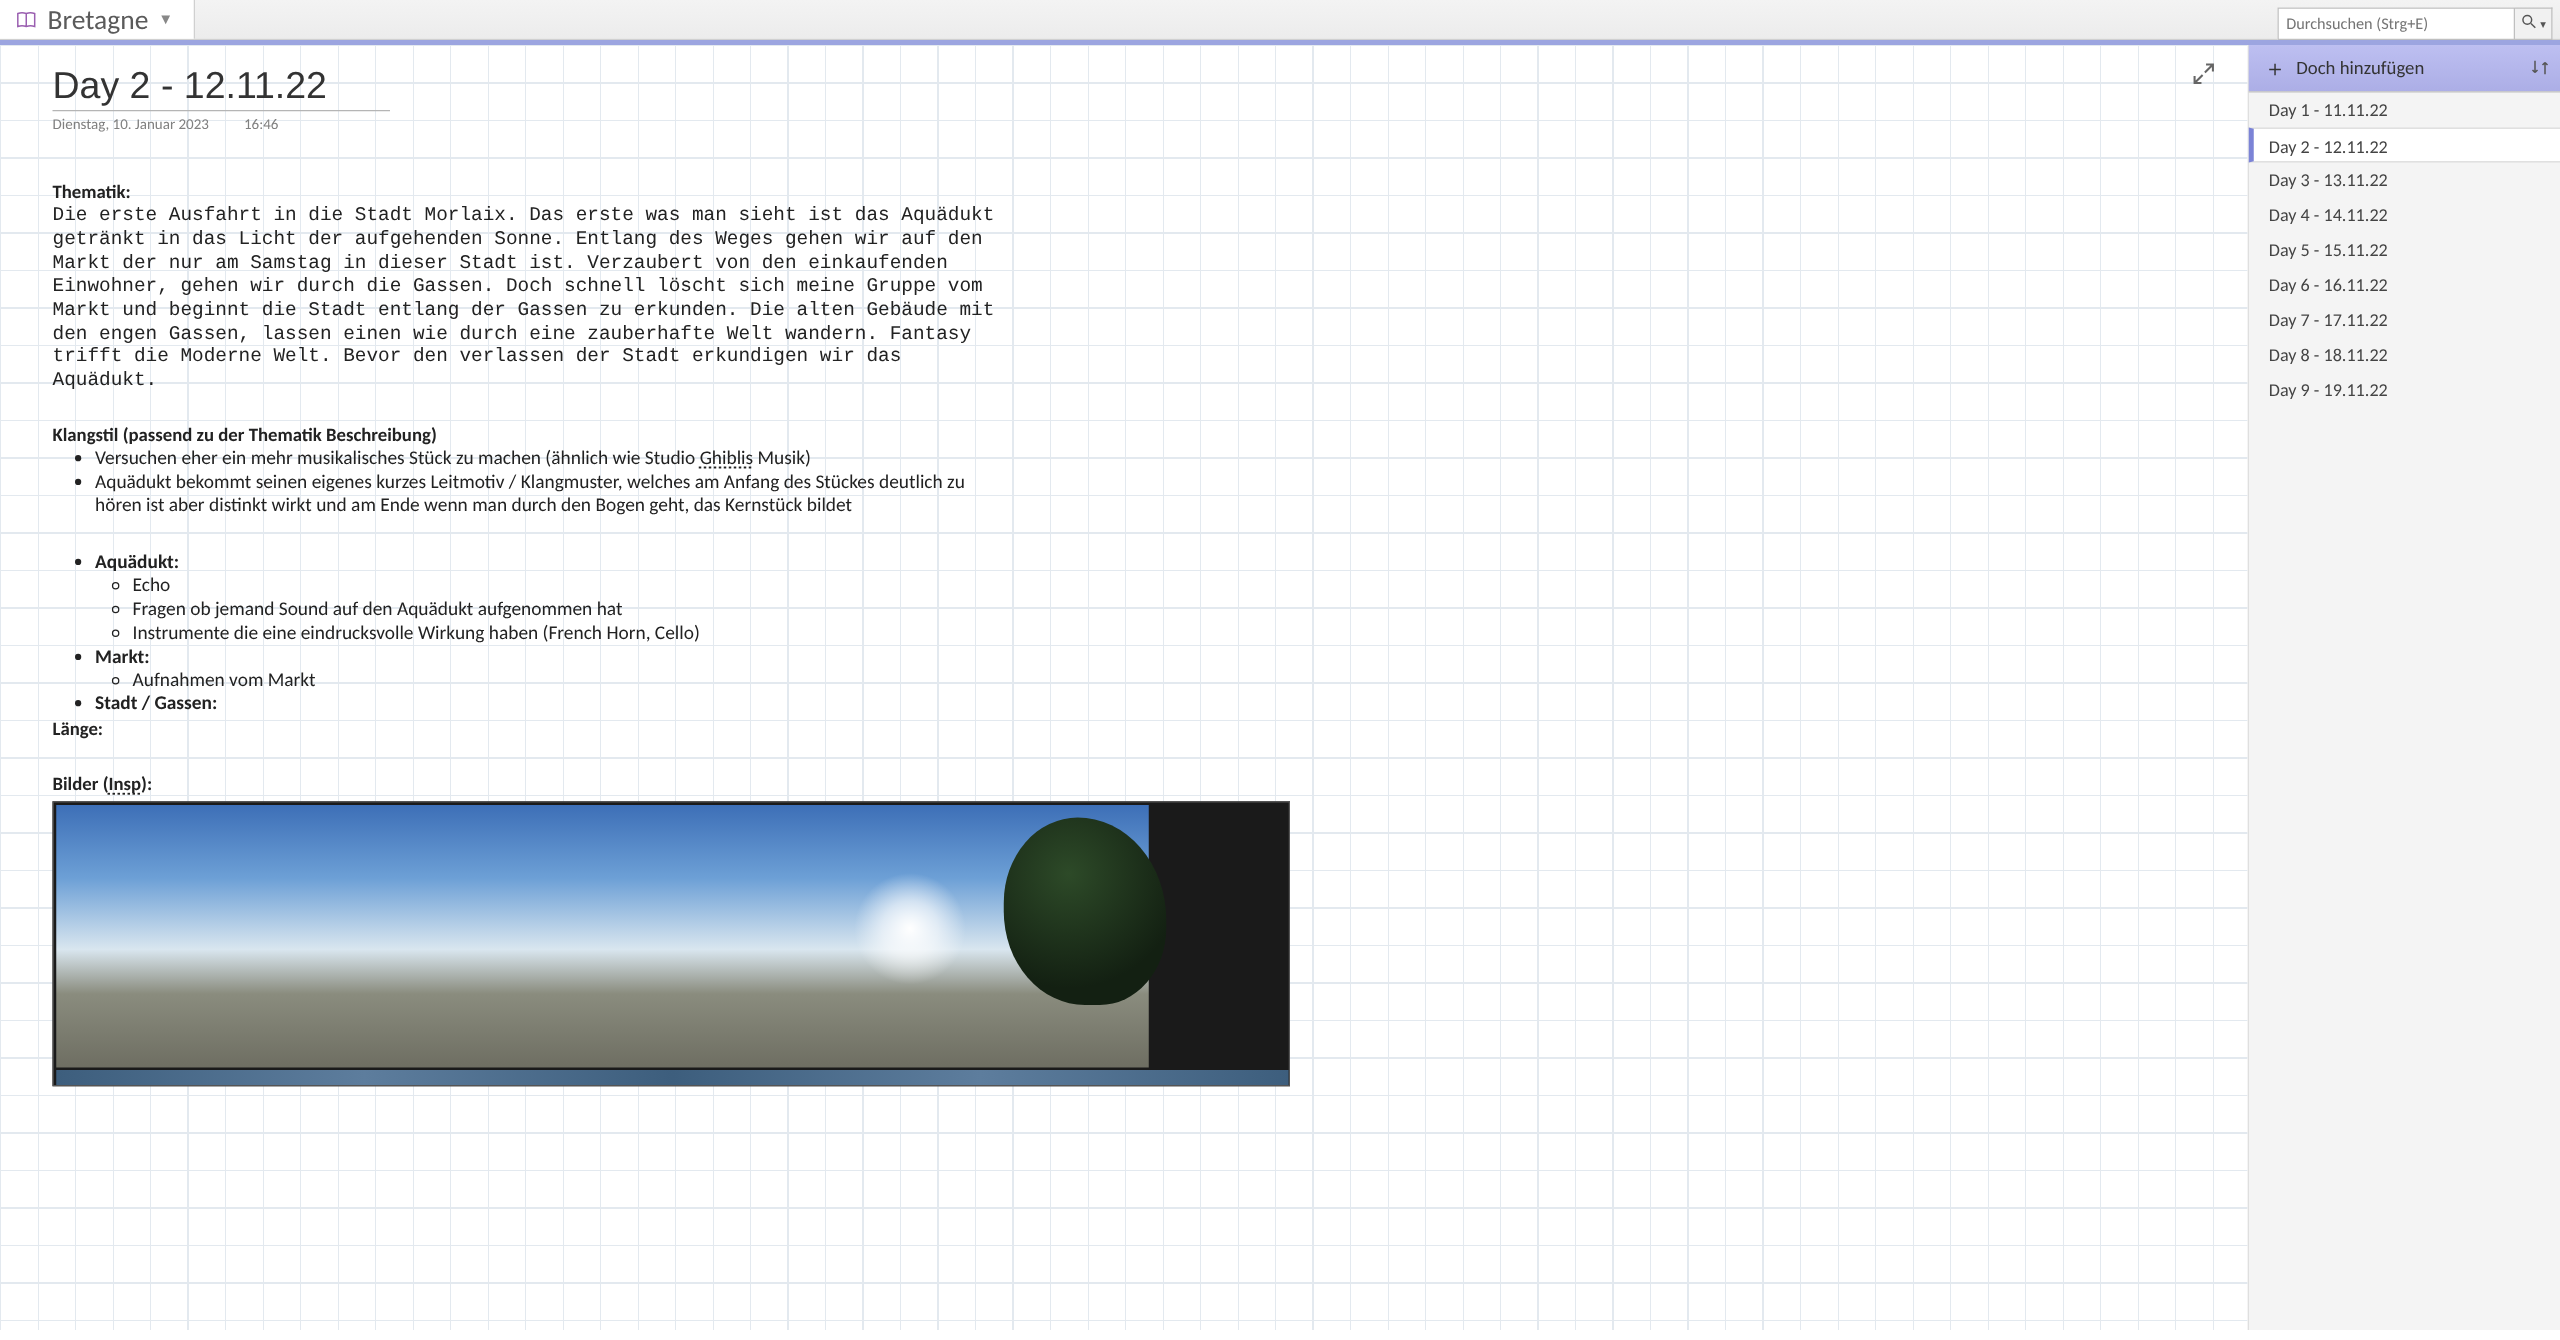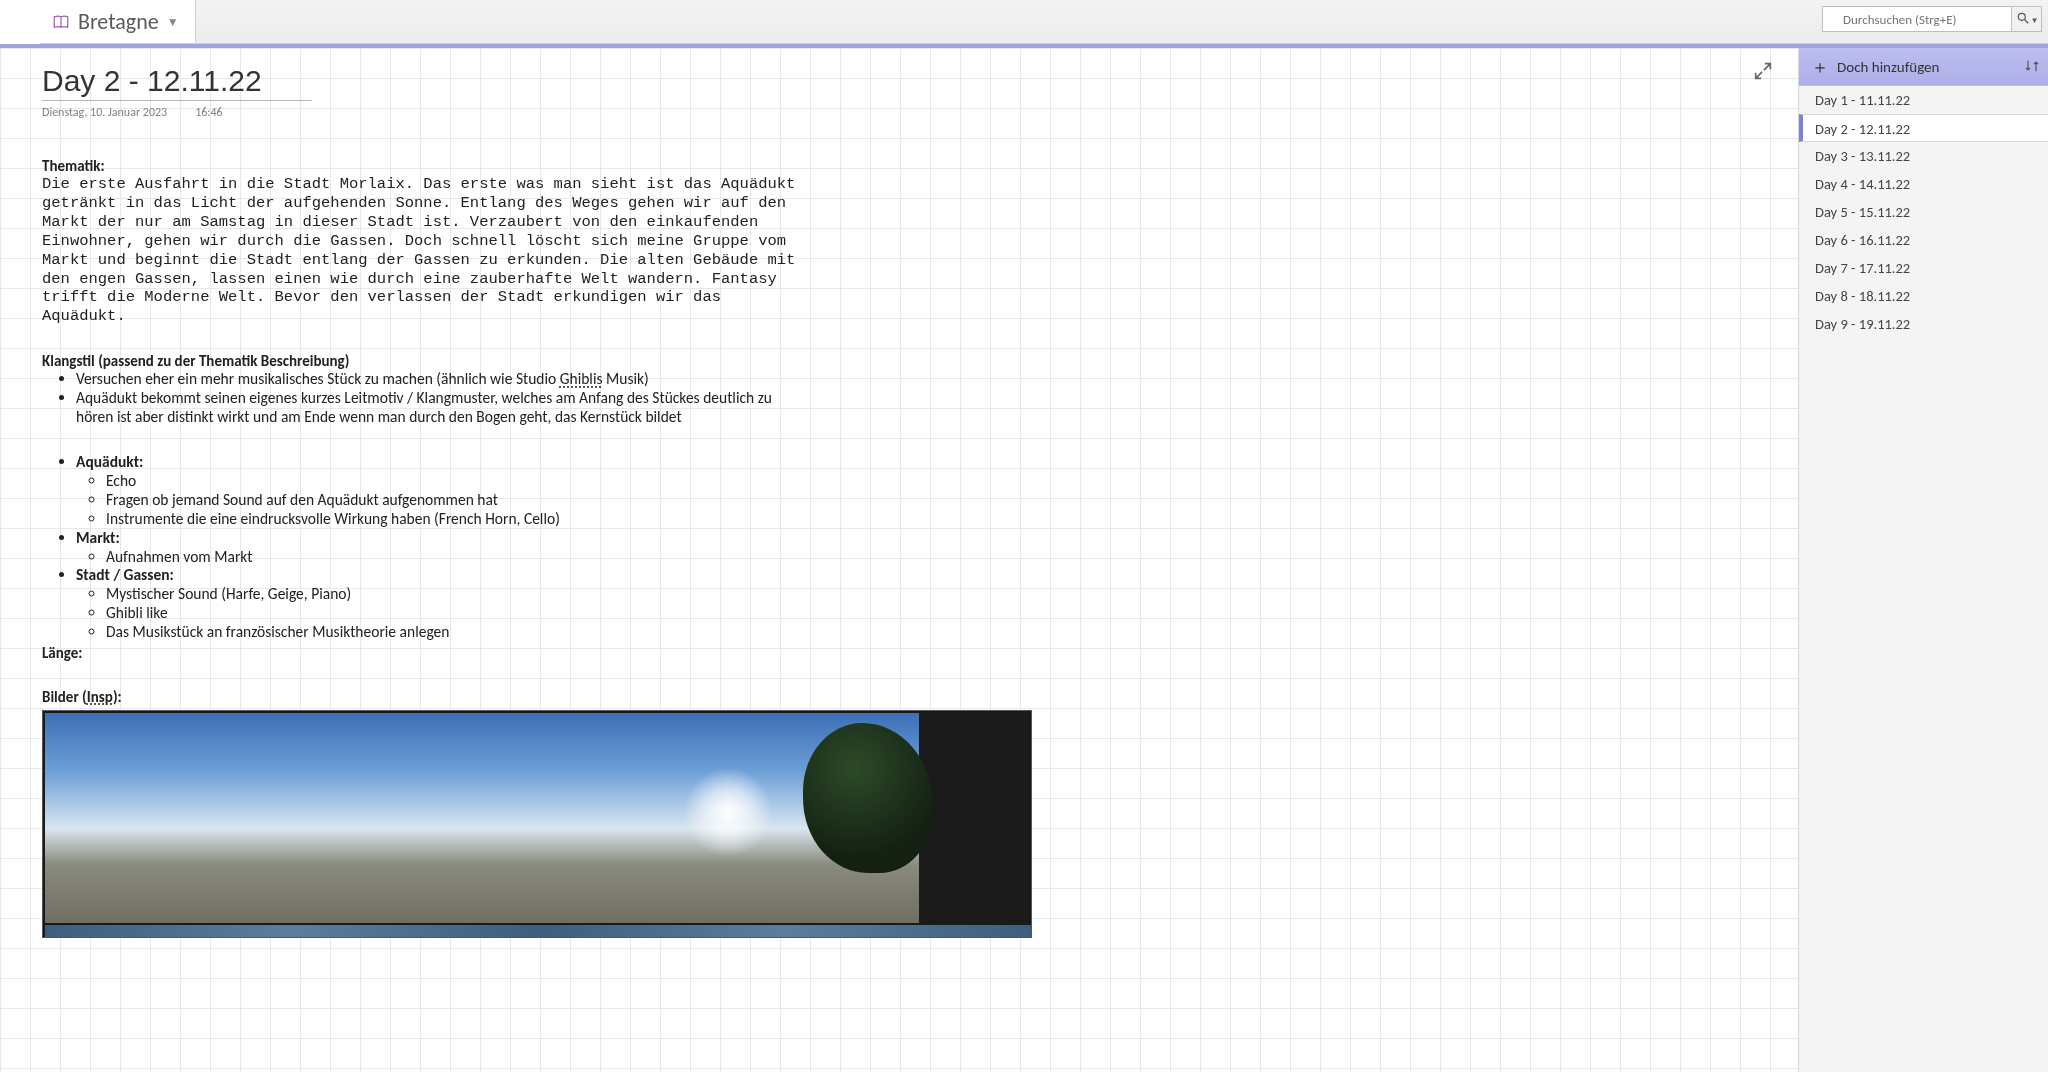--- a/index.html
+++ b/index.html
@@ -1,25 +1,24 @@
 <!DOCTYPE html>
 <html><head>
 <meta charset="utf-8">
 <style>
   * { box-sizing: border-box; margin: 0; padding: 0; font-family: "Segoe UI", Calibri, sans-serif; }
   html, body { width: 2048px; height: 1072px; overflow: hidden; background: #fff; }
 
   
   .topbar {
-    height: 44px;
+    height: 32px;
     background: linear-gradient(#f3f3f3,#ececec);
     border-bottom: 1px solid #d0d0d0;
     display: flex; align-items: stretch;
     position: relative;
-    margin-left: 40px;
   }
   .notebook-btn {
     display: flex; align-items: center; gap: 8px;
     padding: 0 16px 0 12px;
     background: #fff;
     border-right: 1px solid #d0d0d0;
     font-size: 22px; color: #5b5b5b; line-height: 40px;
   }
   .notebook-btn .book-icon svg { width: 18px; height: 18px; display: block; }
   .notebook-btn .chev { font-size: 12px; color: #888; }
@@ -40,21 +39,21 @@
     color:#888; font-size:18px;
     margin-left: 6px;
   }
   .searchwrap {
     position: absolute; right: 6px; top: 6px;
     display: flex; align-items: center;
   }
   .search-input {
     width: 190px; height: 26px;
     border: 1px solid #bfbfbf; background: #fff;
-    padding: 0 20px; font-size: 13px; color: #888;
+    padding: 0 6px; font-size: 13px; color: #888;
   }
   .search-btn {
     width: 30px; height: 26px;
     border: 1px solid #bfbfbf; border-left:none;
     background:#f1f1f1;
     display:flex; align-items:center; justify-content:center;
   }
   .search-btn svg{width:14px;height:14px;}
 
   
@@ -220,25 +219,21 @@
       <div class="block" id="umsetzung-block">
         <ul class="mono" id="umsetzung-list">
             <li><b>Aquädukt:</b><ul class="mono sub">
                 <li>Echo</li>
                 <li>Fragen ob jemand Sound auf den Aquädukt aufgenommen hat</li>
                 <li>Instrumente die eine eindrucksvolle Wirkung haben  (French Horn, Cello)</li>
               </ul></li>
             <li><b>Markt:</b><ul class="mono sub">
                 <li>Aufnahmen vom Markt</li>
               </ul></li>
-            <li><b>Stadt / Gassen:</b><ul class="mono sub">
-                <li>Mystischer Sound (Harfe, Geige, Piano)</li>
-                <li>Ghibli like</li>
-                <li>Das Musikstück an französischer Musiktheorie anlegen</li>
-              </ul></li>
+            <li><b>Stadt / Gassen:</b></li>
           </ul>
         <div class="label" style="margin-top:2px">Länge:</div>
       </div>
 
       <div class="block">
         <div class="label">
           <span>Bilder (</span><span class="insp">Insp</span><span>):</span>
         </div>
         <div class="imgph">
           <div class="sky"></div>

